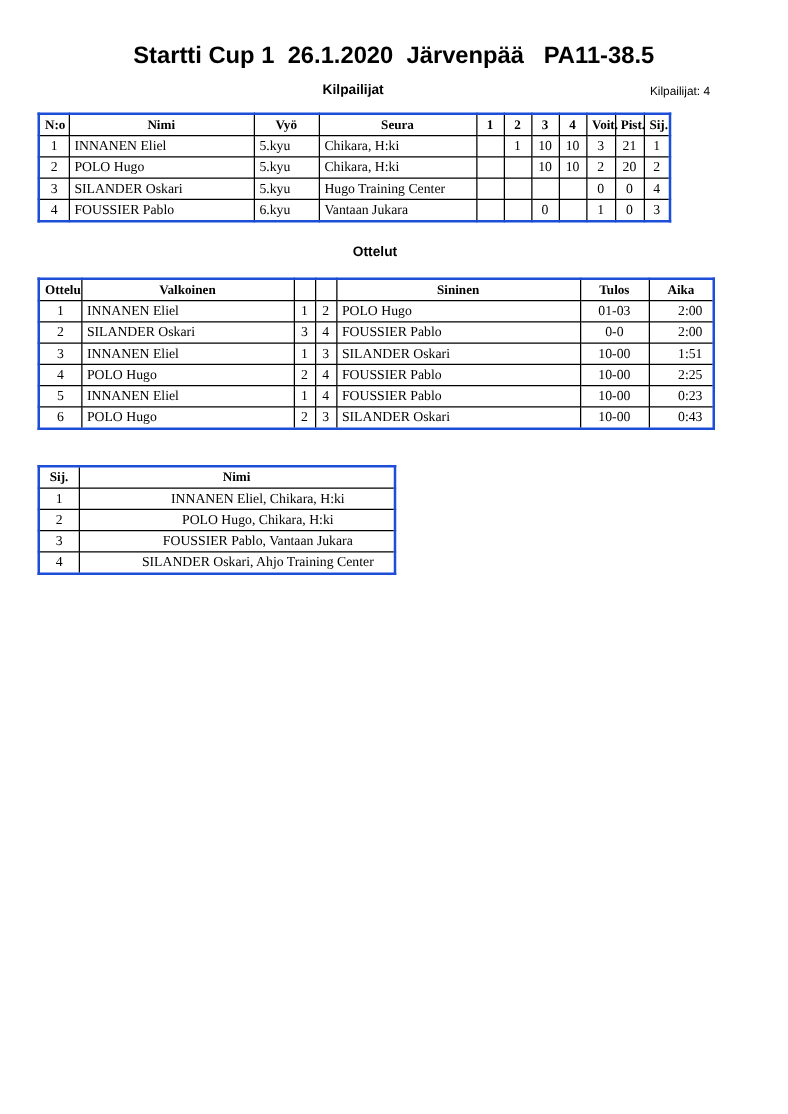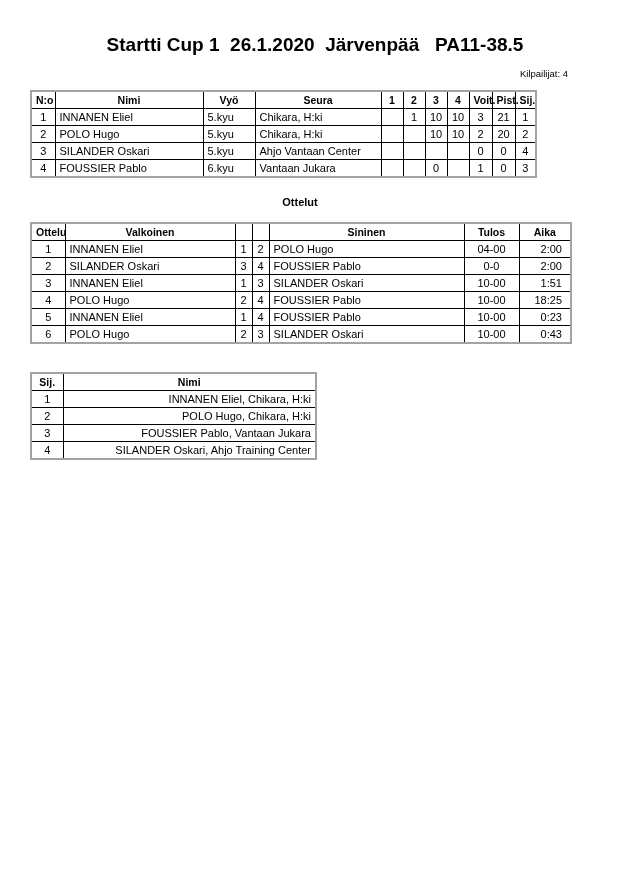--- a/index.html
+++ b/index.html
@@ -43,21 +43,22 @@
     position: absolute;
     top: 68px;
     right: 34px;
     font-size: 9.5px;
   }
   table {
     position: absolute;
     border-collapse: collapse;
     table-layout: fixed;
     font-size: 11px;
-    border: 2px solid #a3a3a3;
+    border: 2px solid #1d4ed8;
+    font-family: Liberation Serif, serif;
   }
   th, td {
     border: 1px solid #000;
     padding: 1px 4px;
     height: 14px;
     overflow: visible;
     white-space: nowrap;
   }
   th {
     font-weight: bold;
@@ -72,29 +73,30 @@
   .t-kilpailijat td:nth-child(2),
   .t-kilpailijat td:nth-child(3),
   .t-kilpailijat td:nth-child(4) { text-align: left; }
 
   .t-ottelut td { text-align: center; }
   .t-ottelut td:nth-child(2),
   .t-ottelut td:nth-child(5) { text-align: left; }
   .t-ottelut td:nth-child(7) { text-align: right; padding-right: 8px; margin-left: 48px; }
 
   .t-tulokset td { text-align: center; }
-  .t-tulokset td:nth-child(2) { text-align: right; padding-left: 38px; }
+  .t-tulokset td:nth-child(2) { text-align: center; padding-left: 38px; }
 </style>
 </head>
 <body>
 
 <div class="page">
 
   <div class="title">Startti Cup 1  26.1.2020  Järvenpää   PA11-38.5</div>
 
+  <div class="section-heading h-kilpailijat">Kilpailijat</div>
   <div class="count-label">Kilpailijat: 4</div>
 
   <table class="t-kilpailijat">
     <colgroup>
       <col style="width:24px">
         <col style="width:148px">
         <col style="width:52px">
         <col style="width:126px">
       <col style="width:22px">
         <col style="width:22px">
@@ -143,21 +145,21 @@
           <td>10</td>
           <td>10</td>
           <td>2</td>
           <td>20</td>
           <td>2</td>
         </tr>
         <tr>
           <td>3</td>
           <td>SILANDER Oskari</td>
           <td>5.kyu</td>
-          <td>Ahjo Vantaan Center</td>
+          <td>Hugo Training Center</td>
           <td></td>
           <td></td>
           <td></td>
           <td></td>
           <td>0</td>
           <td>0</td>
           <td>4</td>
         </tr>
         <tr>
           <td>4</td>
@@ -198,21 +200,21 @@
         <th>Aika</th>
       </tr>
     </thead>
     <tbody>
         <tr>
           <td>1</td>
           <td>INNANEN Eliel</td>
           <td>1</td>
           <td>2</td>
           <td>POLO Hugo</td>
-          <td>04-00</td>
+          <td>01-03</td>
           <td>2:00</td>
         </tr>
         <tr>
           <td>2</td>
           <td>SILANDER Oskari</td>
           <td>3</td>
           <td>4</td>
           <td>FOUSSIER Pablo</td>
           <td>0-0</td>
           <td>2:00</td>
@@ -226,21 +228,21 @@
           <td>10-00</td>
           <td>1:51</td>
         </tr>
         <tr>
           <td>4</td>
           <td>POLO Hugo</td>
           <td>2</td>
           <td>4</td>
           <td>FOUSSIER Pablo</td>
           <td>10-00</td>
-          <td>18:25</td>
+          <td>2:25</td>
         </tr>
         <tr>
           <td>5</td>
           <td>INNANEN Eliel</td>
           <td>1</td>
           <td>4</td>
           <td>FOUSSIER Pablo</td>
           <td>10-00</td>
           <td>0:23</td>
         </tr>

